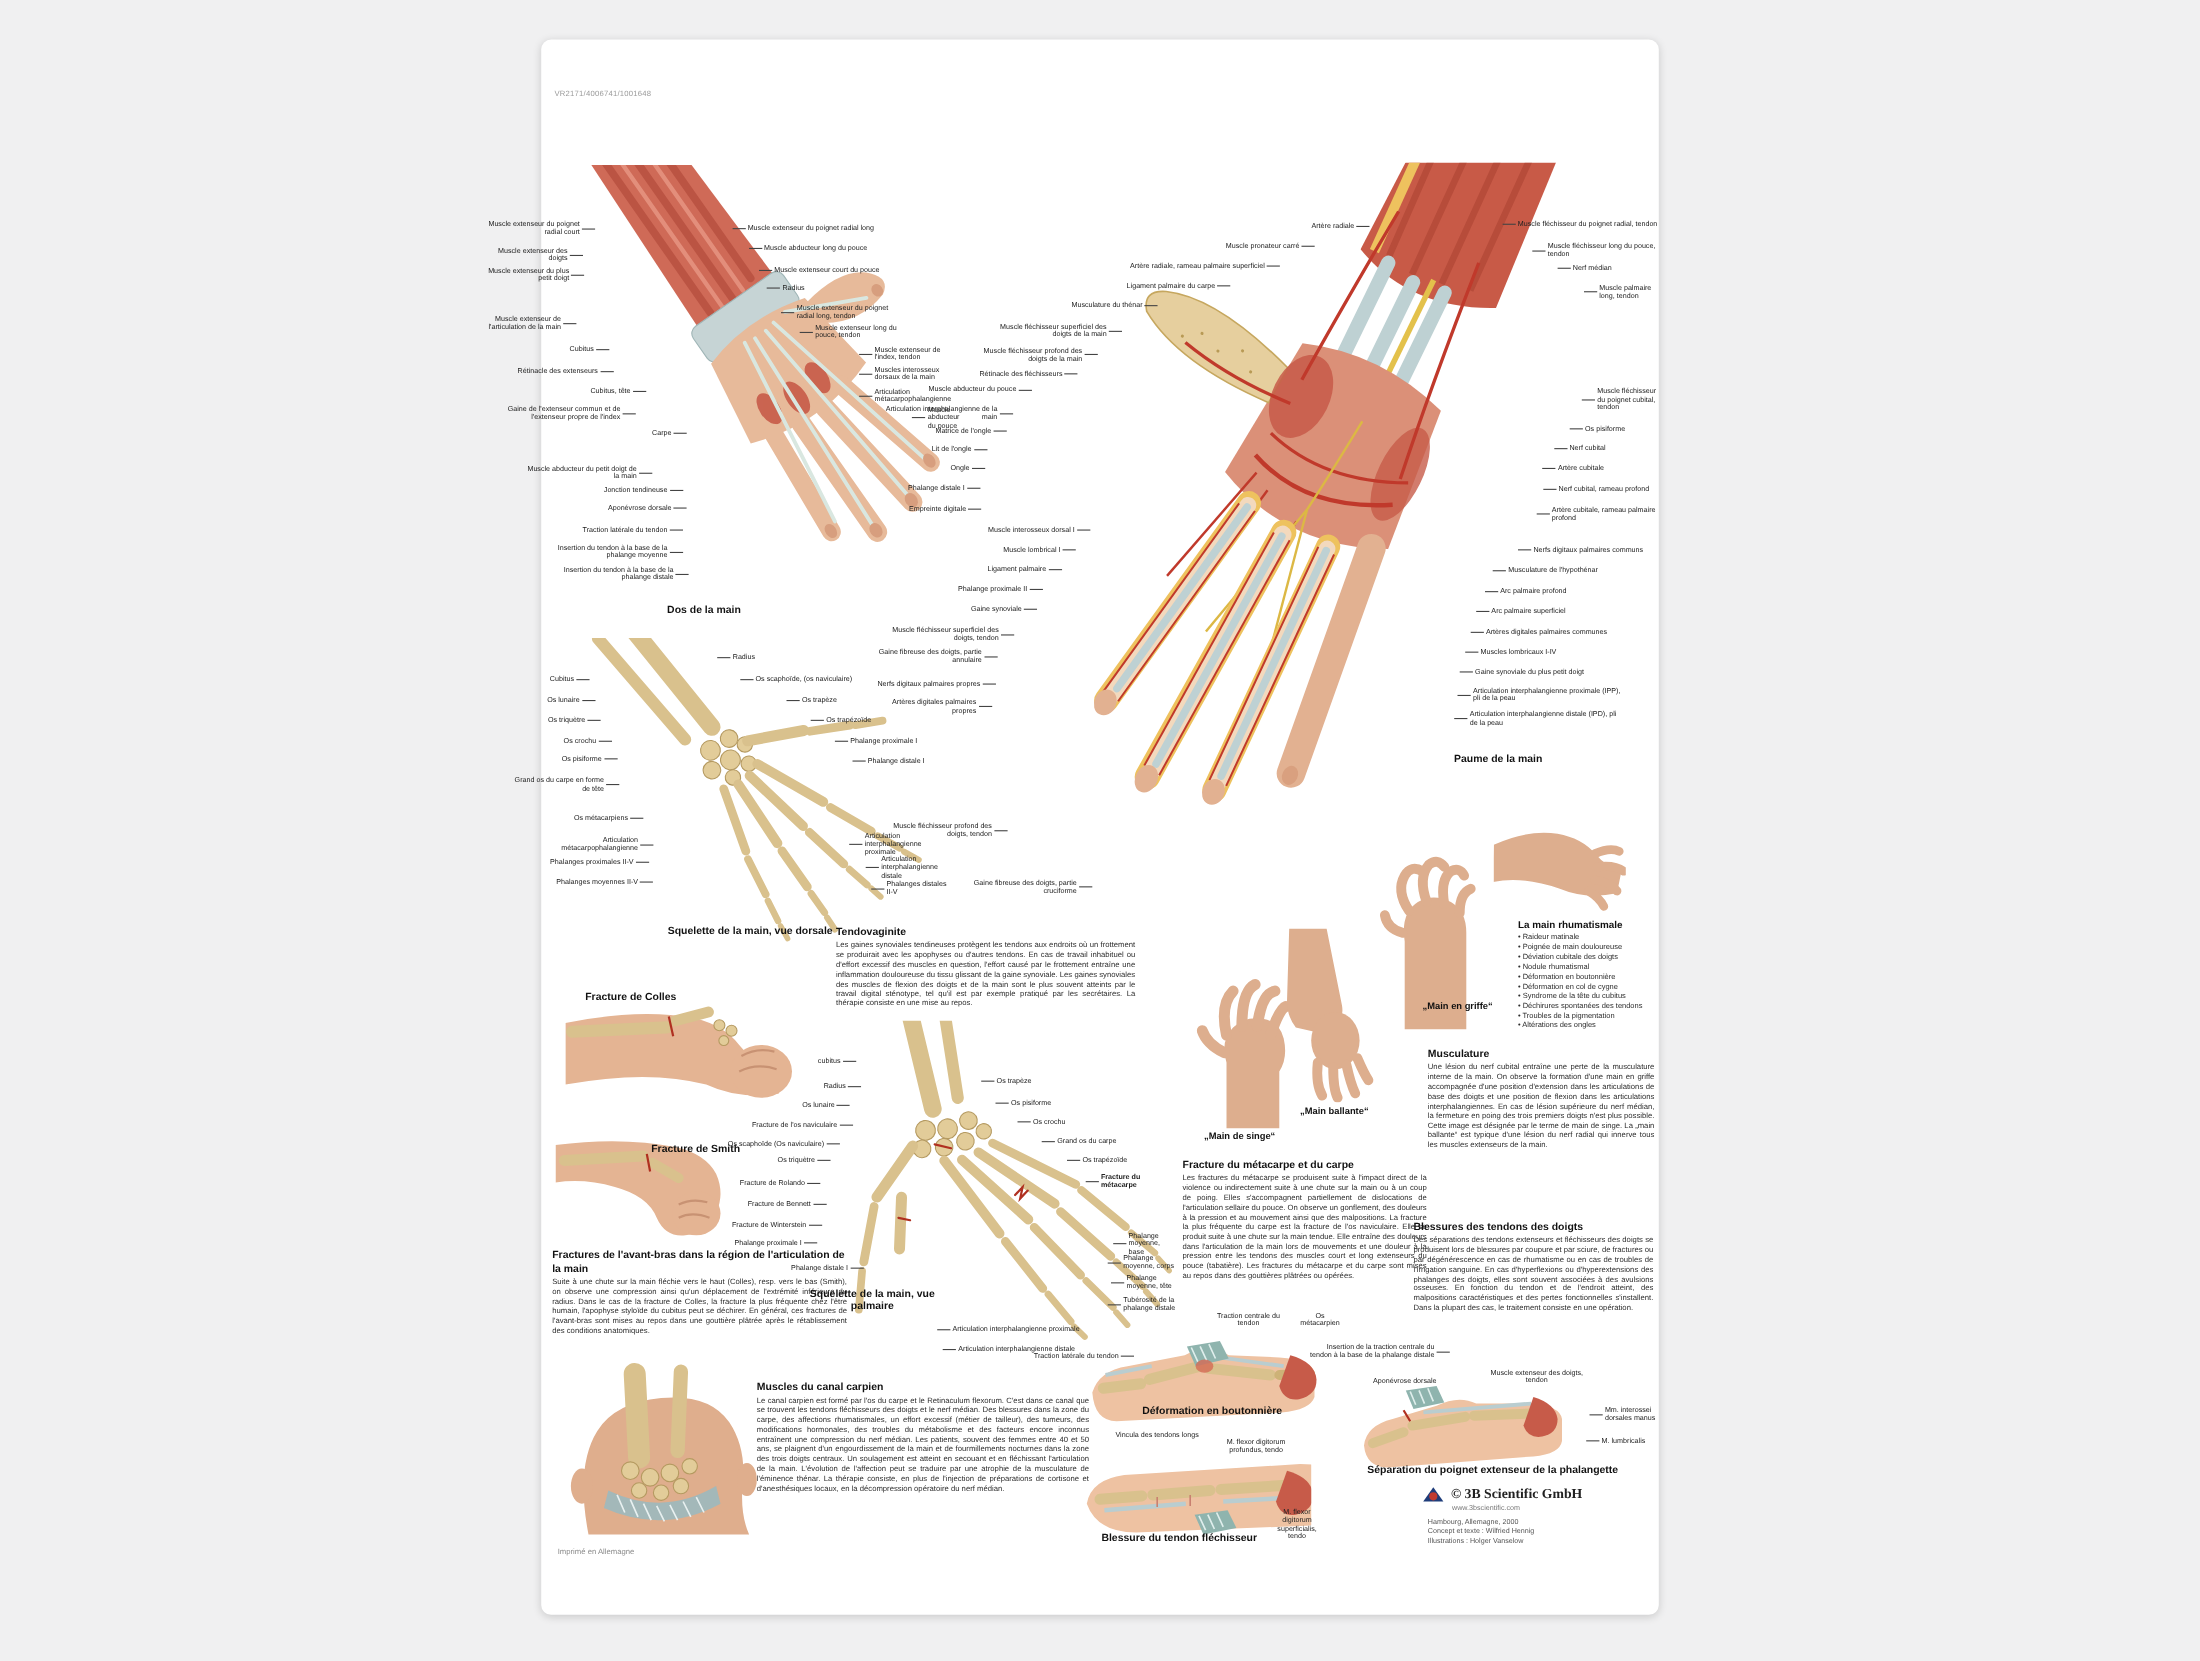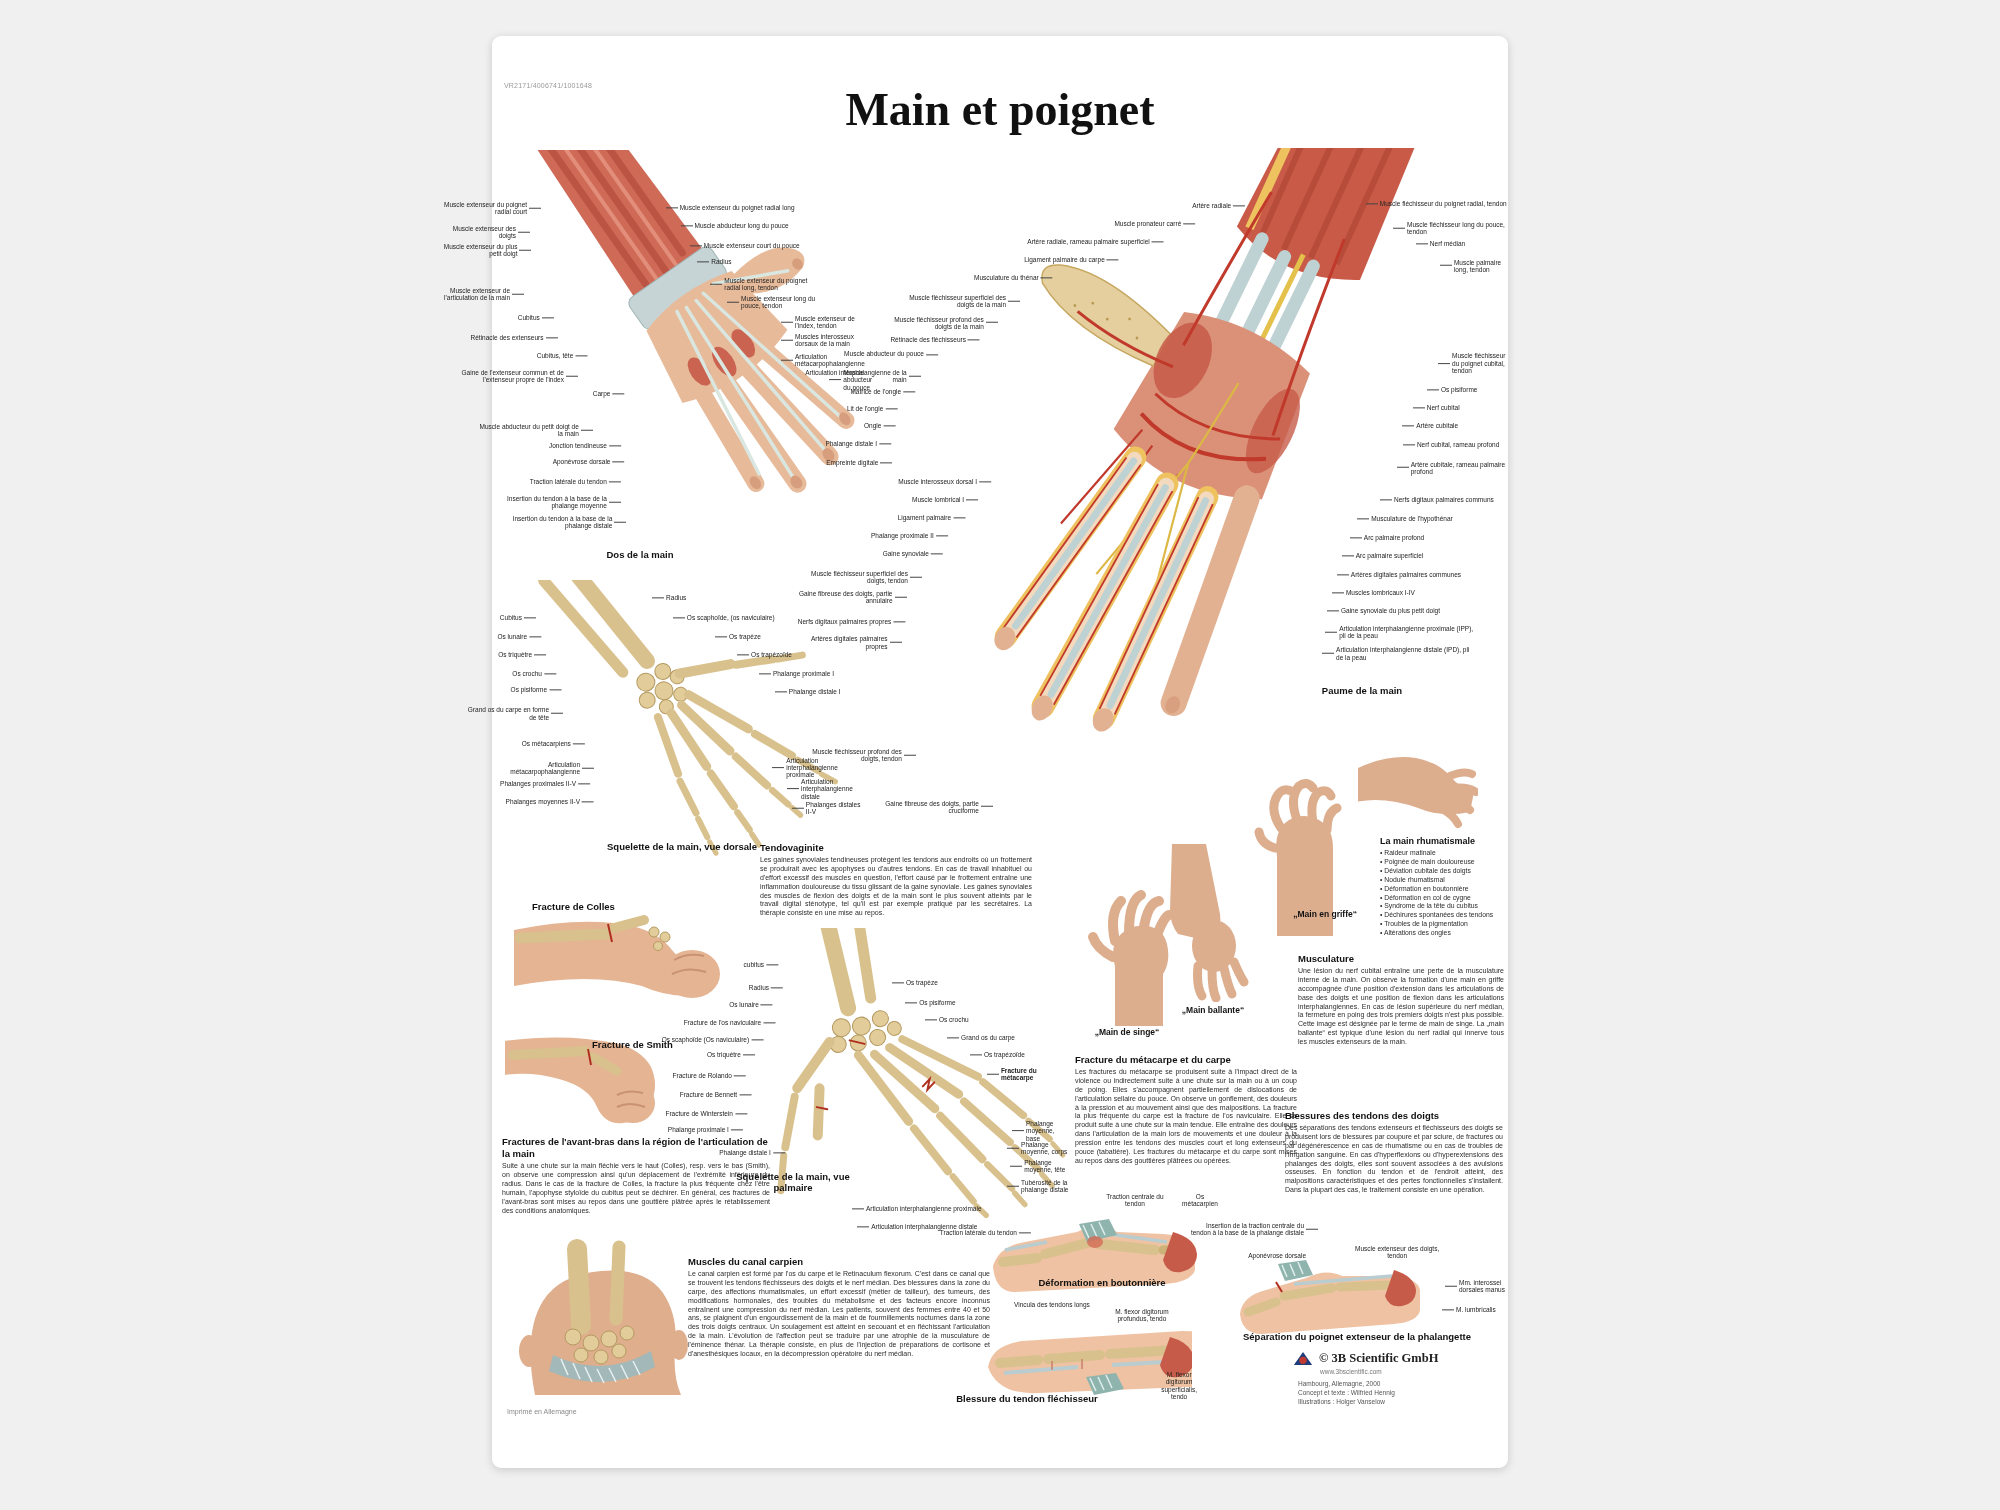--- a/index.html
+++ b/index.html
@@ -30,21 +30,20 @@
   .site{font-size:6.5px;color:#777;margin:1px 0 4px 28px}
   .credits{font-size:6.5px;color:#555;line-height:1.4;margin-left:6px}
   .printed{position:absolute;left:15px;top:1372px;font-size:7px;color:#8a8a8a}
 </style>
 </head>
 <body>
 
 <div class="poster">
 
   <div class="code">VR2171/4006741/1001648</div>
-  <div class="title">Main et poignet</div>
 
   <div class="labelbox" style="left:8px;top:114px;width:372px;height:400px">
     <svg width="372" height="400" viewBox="0 0 372 400">
       <g transform="rotate(-35 200 170)">
         <path d="M165,-80 h72 l6,200 h-84 z" fill="#cf6a57"></path>
         <path d="M176,-70 V110 M200,-75 V115 M224,-70 V105" stroke="#a83e2f" stroke-width="7" opacity="0.5" fill="none" stroke-linecap="round"></path>
         <path d="M188,-72 V112 M212,-72 V110" stroke="#e79784" stroke-width="4" opacity="0.8" fill="none" stroke-linecap="round"></path>
         <rect x="150" y="112" width="100" height="38" rx="8" fill="#c6d4d5" stroke="#9fb5b6"></rect>
         <path d="M150,148 Q200,132 254,148 L266,228 Q202,252 138,228 Z" fill="#e7ba9a"></path>
         <g fill="#c75b49" opacity=".9">
@@ -739,21 +738,21 @@
   <div class="lbl c" style="left: 33.3%; top: 9.7%;">
         <span class="lt" style="max-width: 90px;">Vincula des tendons longs</span>
       </div>
       <div class="lbl c" style="left: 70.8%; top: 16.6%;">
         <span class="lt" style="max-width: 80px;">M. flexor digitorum profundus, tendo</span>
       </div>
       <div class="lbl c" style="left: 86.3%; top: 65.5%;">
         <span class="lt" style="max-width: 80px;">M. flexor digitorum superficialis, tendo</span>
       </div>
     </div>
-  <div class="cap ctr" style="left:460px;top:1358px;width:150px">Blessure du tendon fléchisseur</div>
+  <div class="cap ctr" style="left:505px;top:1358px;width:150px">Blessure du tendon fléchisseur</div>
 
   <div class="labelbox" style="left:720px;top:1180px;width:300px;height:130px">
     <svg style="position:absolute;left:20px;top:40px" width="190" height="85" viewBox="0 0 190 85">
       <path d="M8,58 q2,-18 26,-24 l40,-12 q20,-10 36,-2 l50,0 q26,2 28,14 v20 q-2,12 -26,14 l-132,10 q-20,0 -22,-20 z" fill="#eec2a2"></path>
       <path d="M16,56 L44,46" stroke="#d9c18d" stroke-width="9" stroke-linecap="round"></path>
       <path d="M52,40 L100,32" stroke="#d9c18d" stroke-width="9" stroke-linecap="round"></path>
       <path d="M108,31 L160,29" stroke="#d9c18d" stroke-width="9" stroke-linecap="round"></path>
       <path d="M62,28 L160,20" stroke="#b9cdd0" stroke-width="3.5" fill="none"></path>
       <g>
           <path d="M46,8 l28,-4 l7,15 l-28,6 z" fill="#8fb4ae"></path>

